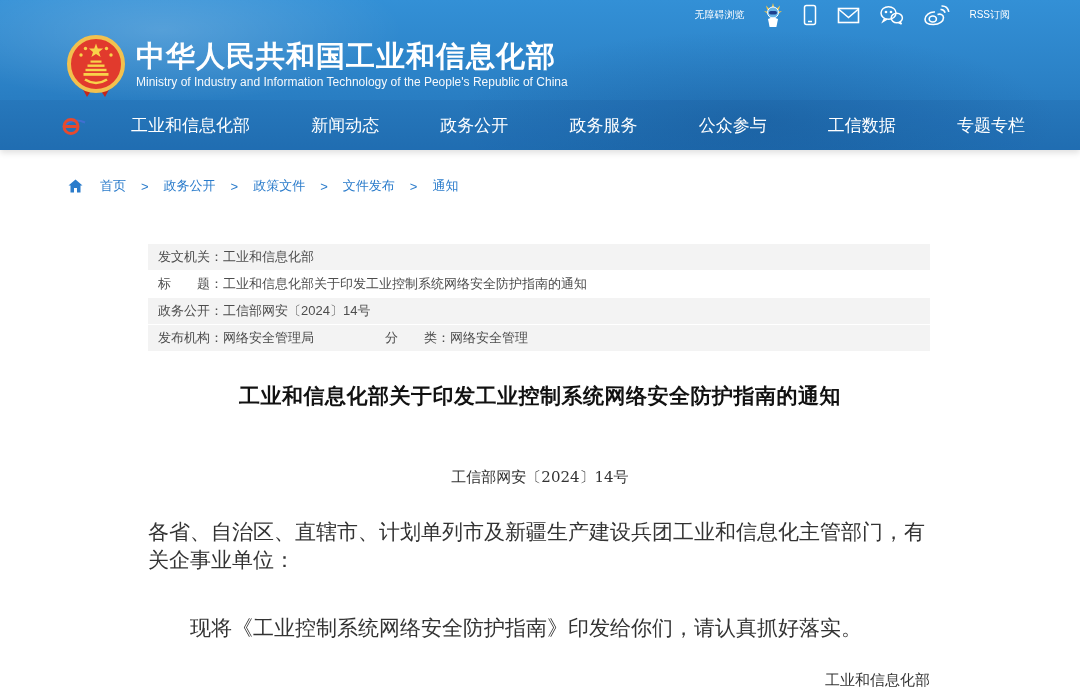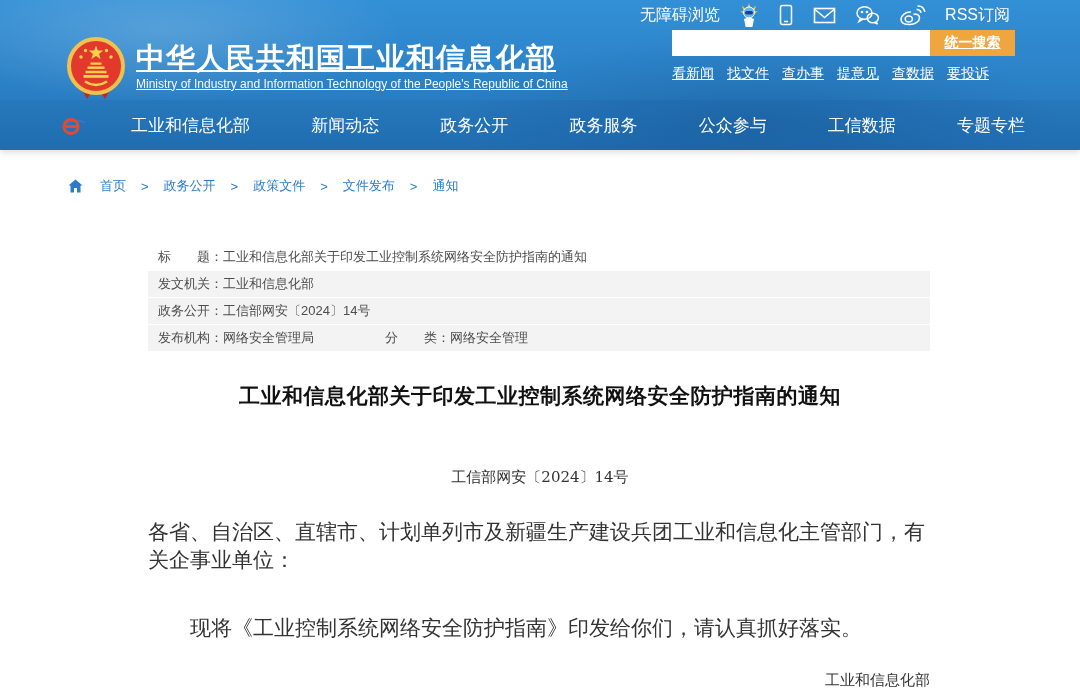--- a/index.html
+++ b/index.html
@@ -9,25 +9,25 @@
   
   .site-header{
     width:1080px; height:150px; position:relative; color:#fff;
     background:
       radial-gradient(ellipse 400px 120px at 15% 20%, rgba(255,255,255,.18), rgba(255,255,255,0) 60%),
       radial-gradient(ellipse 500px 150px at 70% 80%, rgba(10,60,120,.25), rgba(0,0,0,0) 60%),
       linear-gradient(180deg,#3390d6 0%, #2b81c6 55%, #2273b8 100%);
     box-shadow:0 3px 6px rgba(0,0,0,.12);
   }
   .topbar{ height:30px; display:flex; justify-content:flex-end; align-items:center;
-    gap:19px; padding-right:70px; font-size:16px; }
+    gap:19px; padding-right:70px; font-size:10px; }
   .topbar-link{ cursor:pointer; white-space:nowrap; }
   .topbar-icon{ display:inline-flex; align-items:center; cursor:pointer; }
 
-  .header-main{ height:70px; display:flex; align-items:flex-start;text-decoration:underline; }
+  .header-main{ height:70px; display:flex; align-items:flex-end; }
   .brand{ display:flex; align-items:center; margin-left:66px; cursor:pointer; }
   .emblem{ width:60px; height:66px; margin-top:6px; }
   .brand-text{ margin-left:10px; }
   .site-title{ font-size:29px; font-weight:700; letter-spacing:1px; line-height:32px; }
   .site-subtitle{ font-size:12px; margin-top:3px; opacity:.95; }
 
   .search-area{ margin-left:auto; margin-right:65px; width:343px; }
   .search-row{ display:flex; height:26px; }
   .search-input{ flex:1; border:none; outline:none; height:26px; padding:0 8px;
     font-size:13px; background:#fff; }
@@ -138,34 +138,20 @@
           <rect x="17.5" y="39" width="25" height="2.8" fill="#f9d24a"></rect>
           <path d="M19 45.5 q11 7 22 0" stroke="#f9d24a" stroke-width="2.6" fill="none"></path>
         </svg>
       </span>
       <div class="brand-text">
         <div class="site-title">中华人民共和国工业和信息化部</div>
         <div class="site-subtitle">Ministry of Industry and Information Technology of the People's Republic of China</div>
       </div>
     </div>
 
-    <div class="search-area">
-      <div class="search-row">
-        <input class="search-input" value="" style="">
-        <button class="search-button">统一搜索</button>
-      </div>
-      <div class="quick-links">
-        <span>看新闻</span>
-        <span>找文件</span>
-        <span>查办事</span>
-        <span>提意见</span>
-        <span>查数据</span>
-        <span>要投诉</span>
-      </div>
-    </div>
   </div>
 
   <nav class="nav">
     <span class="nav-logo">
       <svg width="26" height="22" viewBox="0 0 26 22">
         <path d="M3 13 Q13 3 25 8.5" stroke="#3f6fd0" stroke-width="2" fill="none"></path>
         <circle cx="11" cy="12.5" r="7" fill="none" stroke="#e64a2e" stroke-width="3"></circle>
         <line x1="4.5" y1="12.5" x2="17.5" y2="12.5" stroke="#e64a2e" stroke-width="3"></line>
       </svg>
     </span>
@@ -194,25 +180,25 @@
     <span class="crumb">政务公开</span>
     <span class="sep">&gt;</span>
     <span class="crumb">政策文件</span>
     <span class="sep">&gt;</span>
     <span class="crumb">文件发布</span>
     <span class="sep">&gt;</span>
     <span class="crumb">通知</span>
   </div>
 
   <div class="meta-table">
+    <div class="meta-row gray">
+      <span>发文机关：</span><span>工业和信息化部</span>
+    </div>
     <div class="meta-row">
       <span>标　　题：</span><span>工业和信息化部关于印发工业控制系统网络安全防护指南的通知</span>
-    </div>
-    <div class="meta-row gray">
-      <span>发文机关：</span><span>工业和信息化部</span>
     </div>
     <div class="meta-row gray">
       <span>政务公开：</span><span>工信部网安〔2024〕14号</span>
     </div>
     <div class="meta-row gray">
       <span class="meta-cell"><span>发布机构：</span><span>网络安全管理局</span></span><span>分　　类：</span><span>网络安全管理</span>
     </div>
   </div>
 
   <h1 class="doc-title">工业和信息化部关于印发工业控制系统网络安全防护指南的通知</h1>

